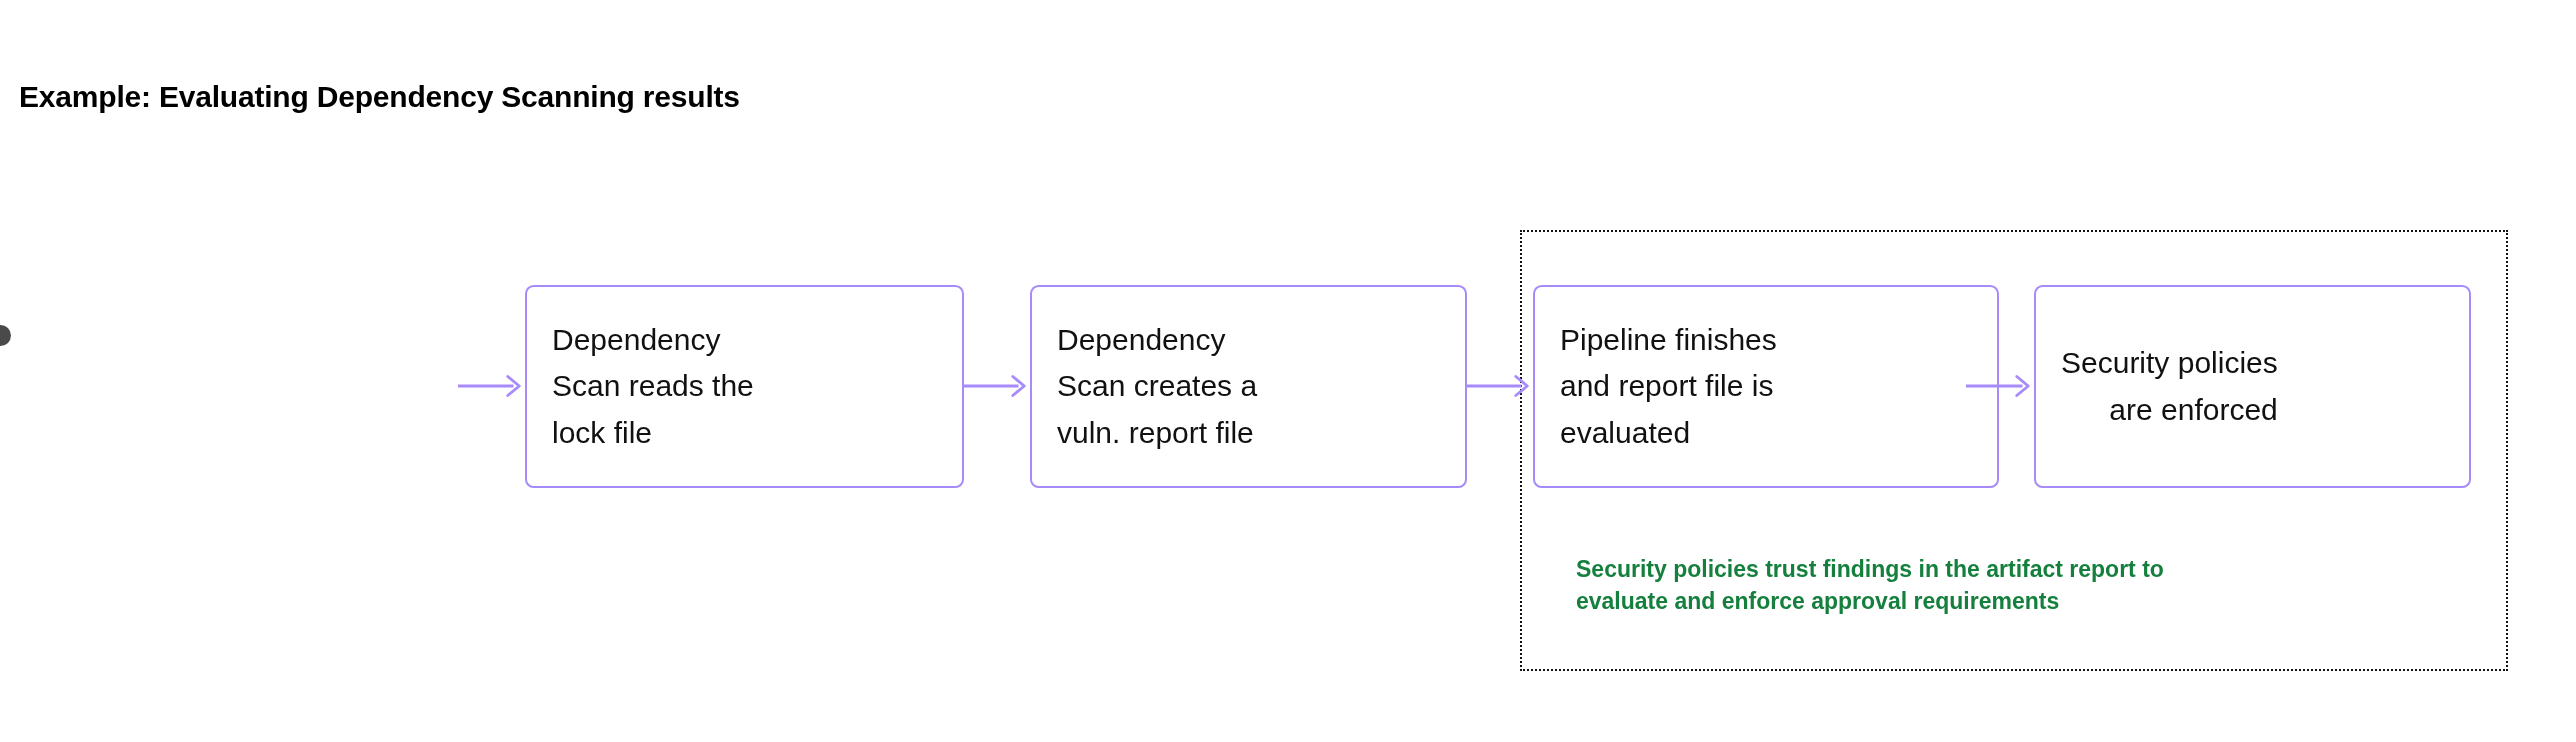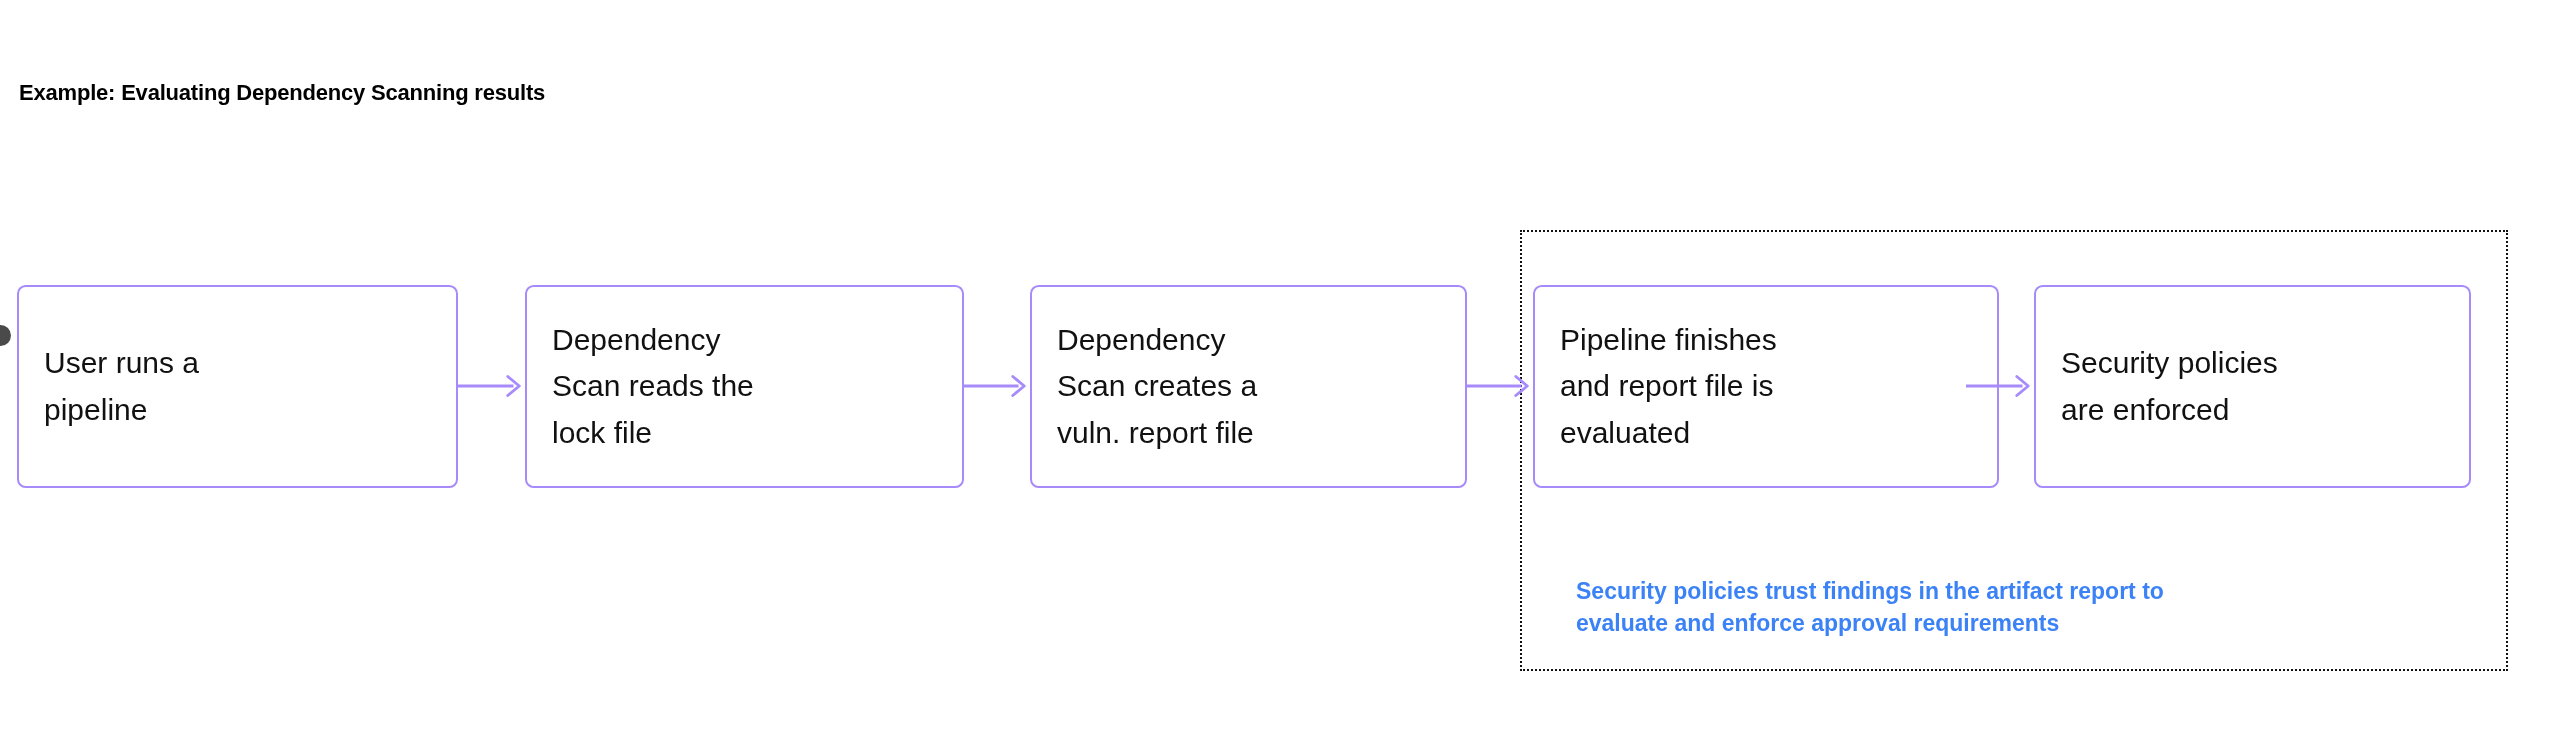--- a/index.html
+++ b/index.html
@@ -21,21 +21,21 @@
     inset: 0;
     width: 2576px;
     height: 742px;
   }
 
   
   #diagram-title {
     position: absolute;
     left: 19px;
     top: 80px;
-    font-size: 22px;
+    font-size: 30px;
     font-weight: 700;
     color: #000000;
     letter-spacing: -0.2px;
     white-space: nowrap;
   }
 
   
   #source-handle {
     position: absolute;
     left: -10.5px;
@@ -77,62 +77,58 @@
     color: #111111;
     font-weight: 400;
     padding: 0 25px;
     white-space: pre-line;
   }
 
   #node-1 { left: 17px;   width: 441px; }
   #node-2 { left: 525px;  width: 439px; }
   #node-3 { left: 1030px; width: 437px; }
   #node-4 { left: 1533px; width: 466px; }
-  #node-5 { left: 2034px; width: 437px; }
+  #node-5 { left: 2034px; width: 437px; text-align: right; }
 
   
   .arrow {
     position: absolute;
     top: 366px;
     height: 40px;
     overflow: visible;
   }
   #arrow-1 { left: 458px;  width: 67px; }
   #arrow-2 { left: 964px; width: 66px; }
   #arrow-3 { left: 1467px; width: 66px; }
   #arrow-4 { left: 1966px; width: 68px; }
 
   
   #group-caption {
     position: absolute;
     left: 1576px;
-    top: 576px;
+    top: 554px;
     width: 891px;
     font-size: 23px;
     line-height: 1.38;
     font-weight: 700;
-    color: #3b82f6;
+    color: #15803d;
     white-space: pre-line;
   }
 </style>
 </head>
 <body>
 
 <div id="canvas">
 
   <div id="diagram-title">Example: Evaluating Dependency Scanning results</div>
 
   <div id="source-handle"></div>
 
   <div id="policy-group"></div>
 
-  <div class="node" id="node-1">
-    <span class="node-label">User runs a
-pipeline</span>
-  </div>
 
   <svg class="arrow" id="arrow-1" viewBox="0 0 70 42" preserveAspectRatio="none">
     <line x1="0" y1="21" x2="58" y2="21" stroke="#a78bfa" stroke-width="3"></line>
     <polyline points="52,11 64,21 52,31" fill="none" stroke="#a78bfa" stroke-width="3" stroke-linecap="round" stroke-linejoin="round"></polyline>
   </svg>
 
   <div class="node" id="node-2">
     <span class="node-label">Dependency
 Scan reads the
 lock file</span>

